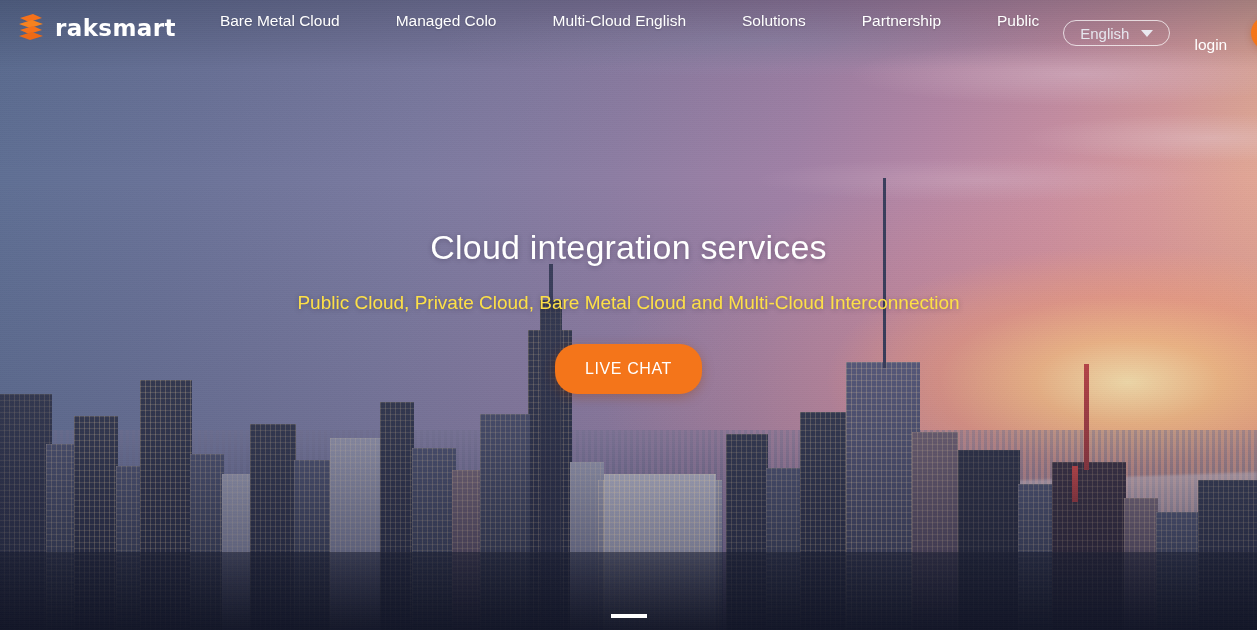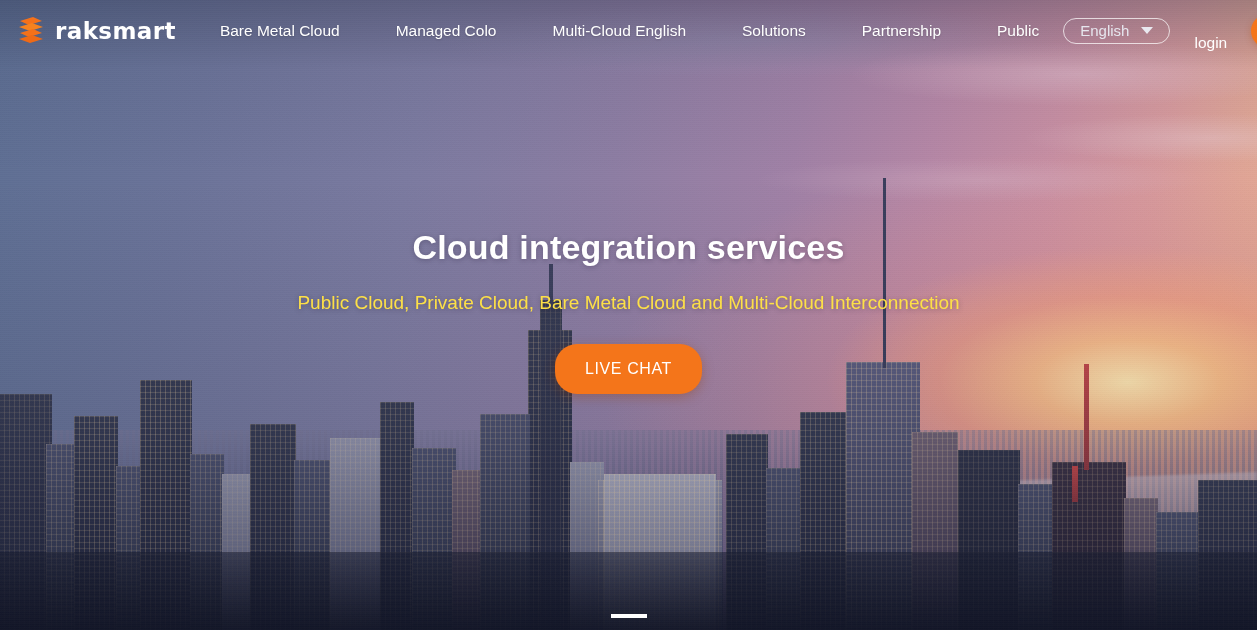--- a/index.html
+++ b/index.html
@@ -90,22 +90,22 @@
     position:absolute; left:0; bottom:0; width:100%; height:78px;
     background:linear-gradient(180deg, rgba(26,30,50,.55), rgba(18,21,38,.95));
   }
 
   
   .spire { position:absolute; background:#3b3f5c; }
   .antenna-red { position:absolute; background:linear-gradient(180deg,#c0474a,#8d3740); }
 
   
   .header {
-    position:absolute; top:4px; left:0; width:100%; height:53px;
-    display:flex; align-items:center;
+    position:absolute; top:12px; left:0; width:100%; height:53px;
+    display:flex; align-items:flex-start;
     padding:0 18px 0 16px;
     z-index:40;
   }
   .brand { display:flex; align-items:center; gap:9px; margin-right:44px; cursor:pointer; }
   .brand-mark { width:30px; height:32px; display:block; }
   .brand-name {
     color:#fff; font-size:23px; font-weight:700; letter-spacing:.4px;
     font-family:"DejaVu Sans", sans-serif;
   }
 
@@ -135,21 +135,21 @@
     cursor:pointer; font-family:"Liberation Sans", sans-serif;
     box-shadow:0 2px 7px rgba(180,70,10,.30);
   }
 
   
   .hero-copy {
     position:absolute; left:0; top:0; width:100%;
     text-align:center; z-index:30; pointer-events:none;
   }
   .hero-title {
-    margin-top:228px; color:#fff; font-weight:700; font-size:34px;
+    margin-top:228px; color:#fff; font-weight:400; font-size:34px;
     letter-spacing:.2px; text-shadow:0 1px 5px rgba(40,30,60,.32);
   }
   .hero-sub {
     margin-top:25px; color:#fde047; font-size:19px; font-weight:400;
     text-shadow:0 1px 5px rgba(40,30,60,.34);
   }
   .live-chat {
     pointer-events:auto;
     margin-top:30px; background:#f4751a; color:#fff;
     border:none; border-radius:22px;

